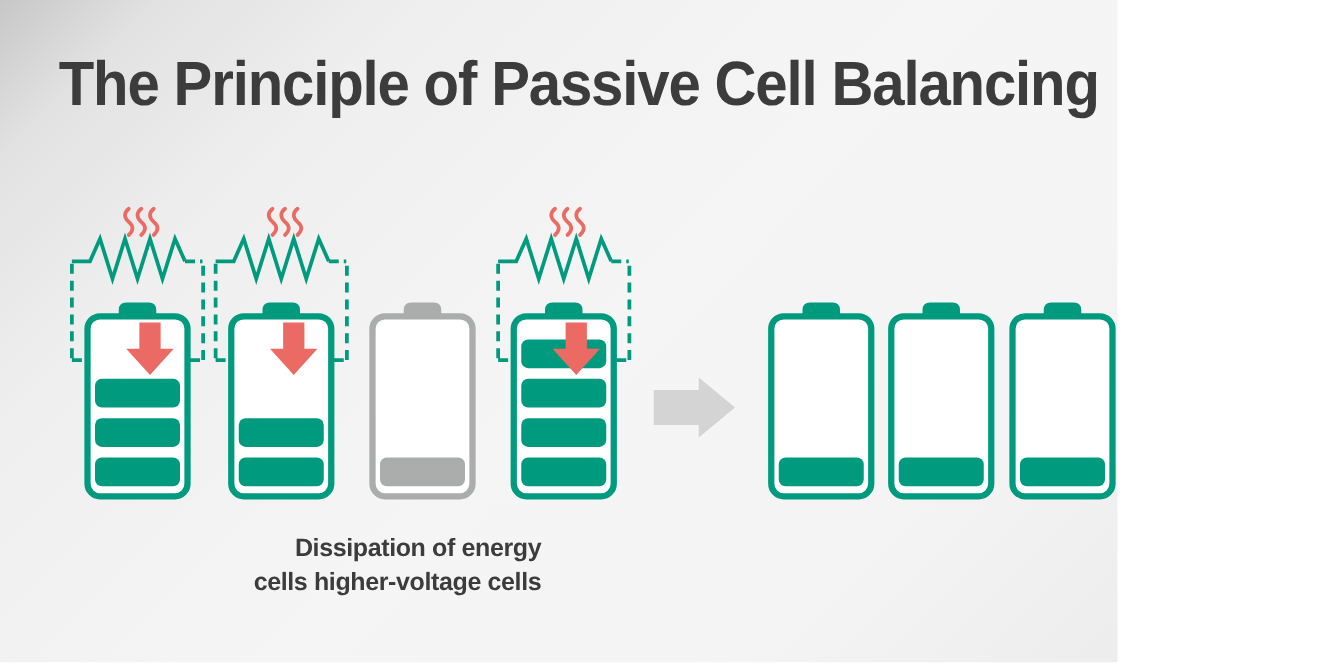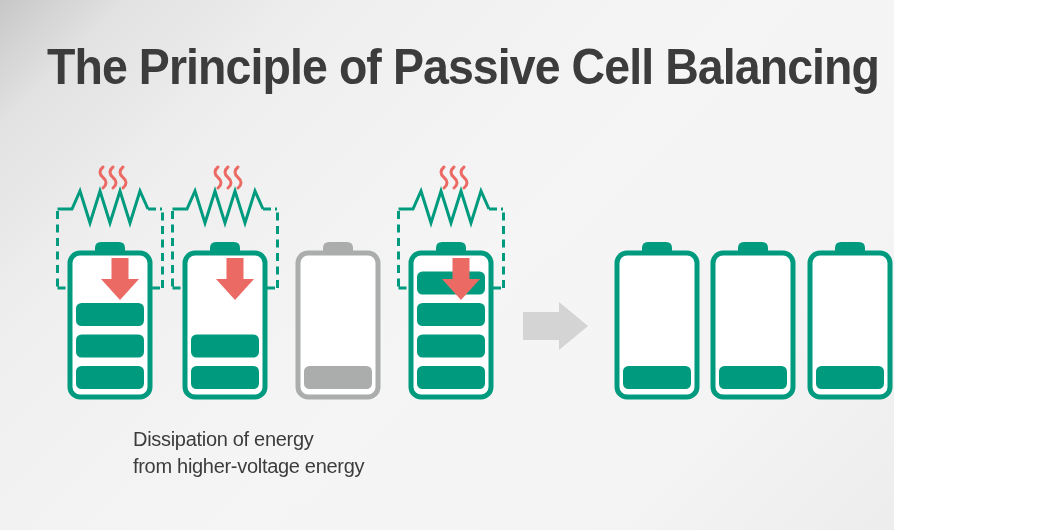--- a/index.html
+++ b/index.html
@@ -28,24 +28,24 @@
   .diagram-svg {
     position: absolute;
     left: 0;
     top: 0;
   }
   .caption {
     position: absolute;
     left: 133px;
     top: 426px;
     width: 300px;
-    text-align: left;
+    text-align: right;
     font-size: 20px;
     line-height: 27px;
-    font-weight: normal;
+    font-weight: bold;
     letter-spacing: -0.3px;
     color: #3c3c3c;
   }
 </style>
 </head>
 <body>
 
 <div class="stage">
   <h1 class="title">The Principle of Passive Cell Balancing</h1>
 
@@ -121,15 +121,15 @@
       <g>
         <rect x="907" y="253" width="80" height="144" rx="10" fill="#ffffff" stroke="#009b7e" stroke-width="5"></rect>
         <path d="M 932 254 v -6 q 0 -6 6 -6 h 18 q 6 0 6 6 v 6 z" fill="#009b7e"></path>
         <rect x="913" y="366" width="68" height="23" rx="5.5" fill="#009b7e"></rect>
       </g>
       <path d="M 523 312 H 559 V 302 L 588 326 L 559 350 V 340 H 523 Z" fill="#d4d4d4"></path>
     </svg>
 
   <div class="caption">
     <div>Dissipation of energy</div>
-    <div>from higher-voltage energy</div>
+    <div>cells higher-voltage cells</div>
   </div>
 </div>
 
 </body></html>

